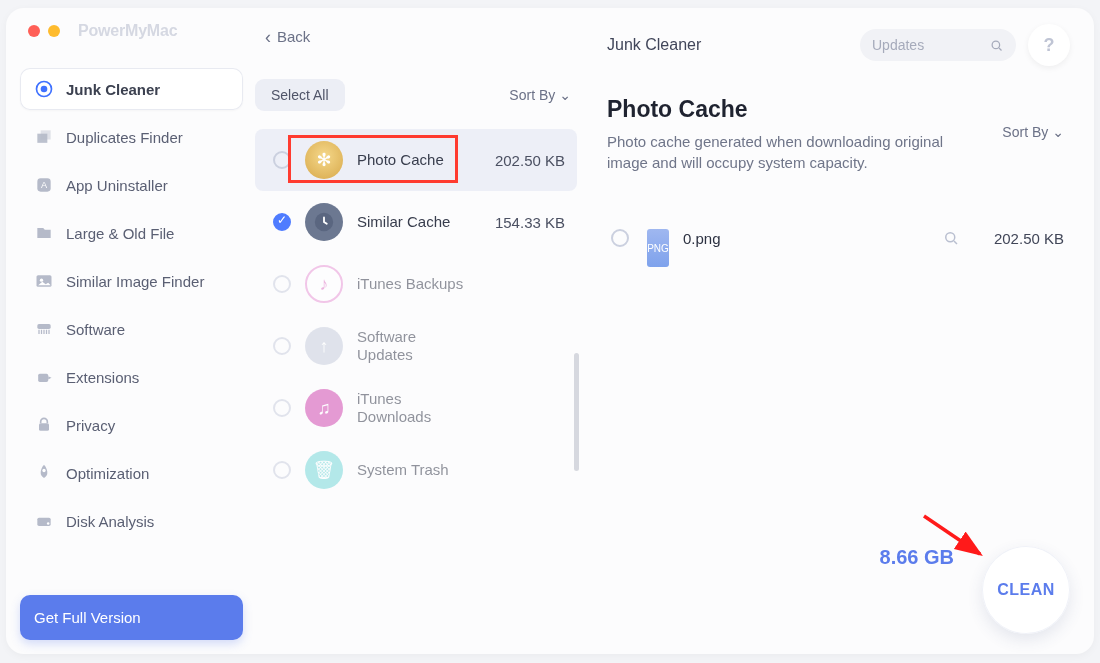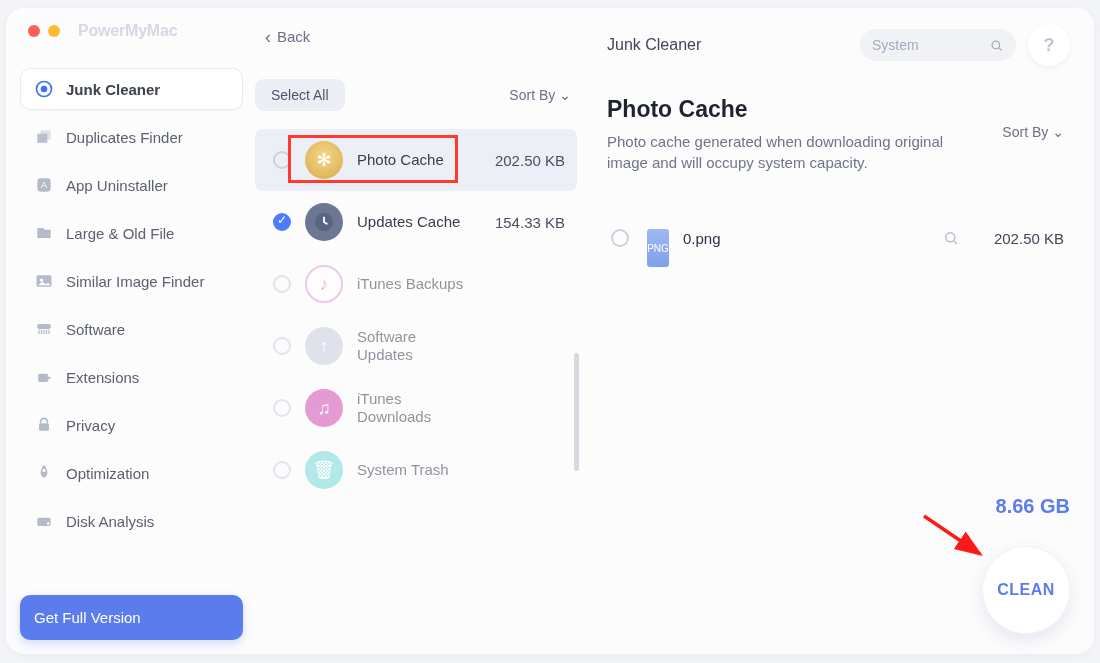--- a/index.html
+++ b/index.html
@@ -54,21 +54,21 @@
   .desc { color:#6f7589; font-size:15px; margin-top: 8px; max-width: 340px; line-height:1.4; }
   .sortby2 { position:absolute; right: 30px; top: 116px; color:#6b7187; font-size:14px; cursor:pointer; display:flex; align-items:center; gap:4px; }
 
   .file-row { display:flex; align-items:center; gap: 14px; margin-top: 30px; padding: 6px 6px 6px 4px; }
   .file-row .chk { margin-right: 4px; }
   .file-ico { width:22px; height:38px; background:linear-gradient(#9fb7f0,#7ea2ec); border-radius:3px; display:flex; align-items:center; justify-content:center; font-size:10px; color:#fff; flex:0 0 22px;margin-top:20px; }
   .fname { flex:1; font-size:15px; color:#2d3242; }
   .preview-ico { width:18px; height:18px; color:#b9bfd0; }
   .fsize { font-size:15px; color:#414658; width:90px; text-align:right; }
 
-  .bottom-bar { margin-top:auto; display:flex; align-items:flex-end; justify-content:flex-end; gap: 28px; padding-bottom: 4px; flex-direction: column; }
+  .bottom-bar { margin-top:auto; display:flex; align-items:flex-start; justify-content:flex-end; gap: 28px; padding-bottom: 4px; }
   .total { color:#5b7cec; font-size:20px; font-weight:700; }
   .clean-btn { width:88px; height:88px; border-radius:50%; background:#fff; box-shadow:0 6px 16px rgba(60,70,120,0.12), inset 0 0 0 1px #f0f2f8; display:flex; align-items:center; justify-content:center; color:#5b7cec; font-weight:700; font-size:16px; cursor:pointer; letter-spacing:0.5px; }
 
   .arrow { position:absolute; right: 96px; bottom: 84px; pointer-events:none; }
 </style>
 </head>
 <body>
 
 <div class="app">
 
@@ -208,21 +208,21 @@
       </div>
 
       <div class="row">
         <div class="chk on"></div>
         <div class="ricon sys">
           <svg width="22" height="22" viewBox="0 0 24 24" fill="#fff">
               <circle cx="12" cy="12" r="10" fill="#5a6680"></circle>
               <path d="M12 7v5l3 2" stroke="#fff" stroke-width="2" fill="none" stroke-linecap="round"></path>
             </svg>
         </div>
-        <div class="rlabel">Updates Cache</div>
+        <div class="rlabel">Similar Cache</div>
         <div class="rsize">154.33 KB</div>
       </div>
 
       <div class="row dim">
         <div class="chk"></div>
         <div class="ricon itunes">♪</div>
         <div class="rlabel">iTunes Backups</div>
         <div class="rsize"></div>
       </div>
 
@@ -248,21 +248,21 @@
       </div>
 
       <div class="scroll-ind"></div>
     </div>
   </div>
 
   <div class="right">
     <div class="right-top">
       <div class="title">Junk Cleaner</div>
       <div class="search">
-        <span>System</span>
+        <span>Updates</span>
         <svg width="15" height="15" viewBox="0 0 24 24" fill="none" stroke="currentColor" stroke-width="2">
             <circle cx="11" cy="11" r="6"></circle>
             <path d="M20 20l-4-4"></path>
           </svg>
       </div>
       <div class="help-btn">?</div>
     </div>
 
     <div class="heading">Photo Cache</div>
     <div class="desc">Photo cache generated when downloading original image and will occupy system capacity.</div>

